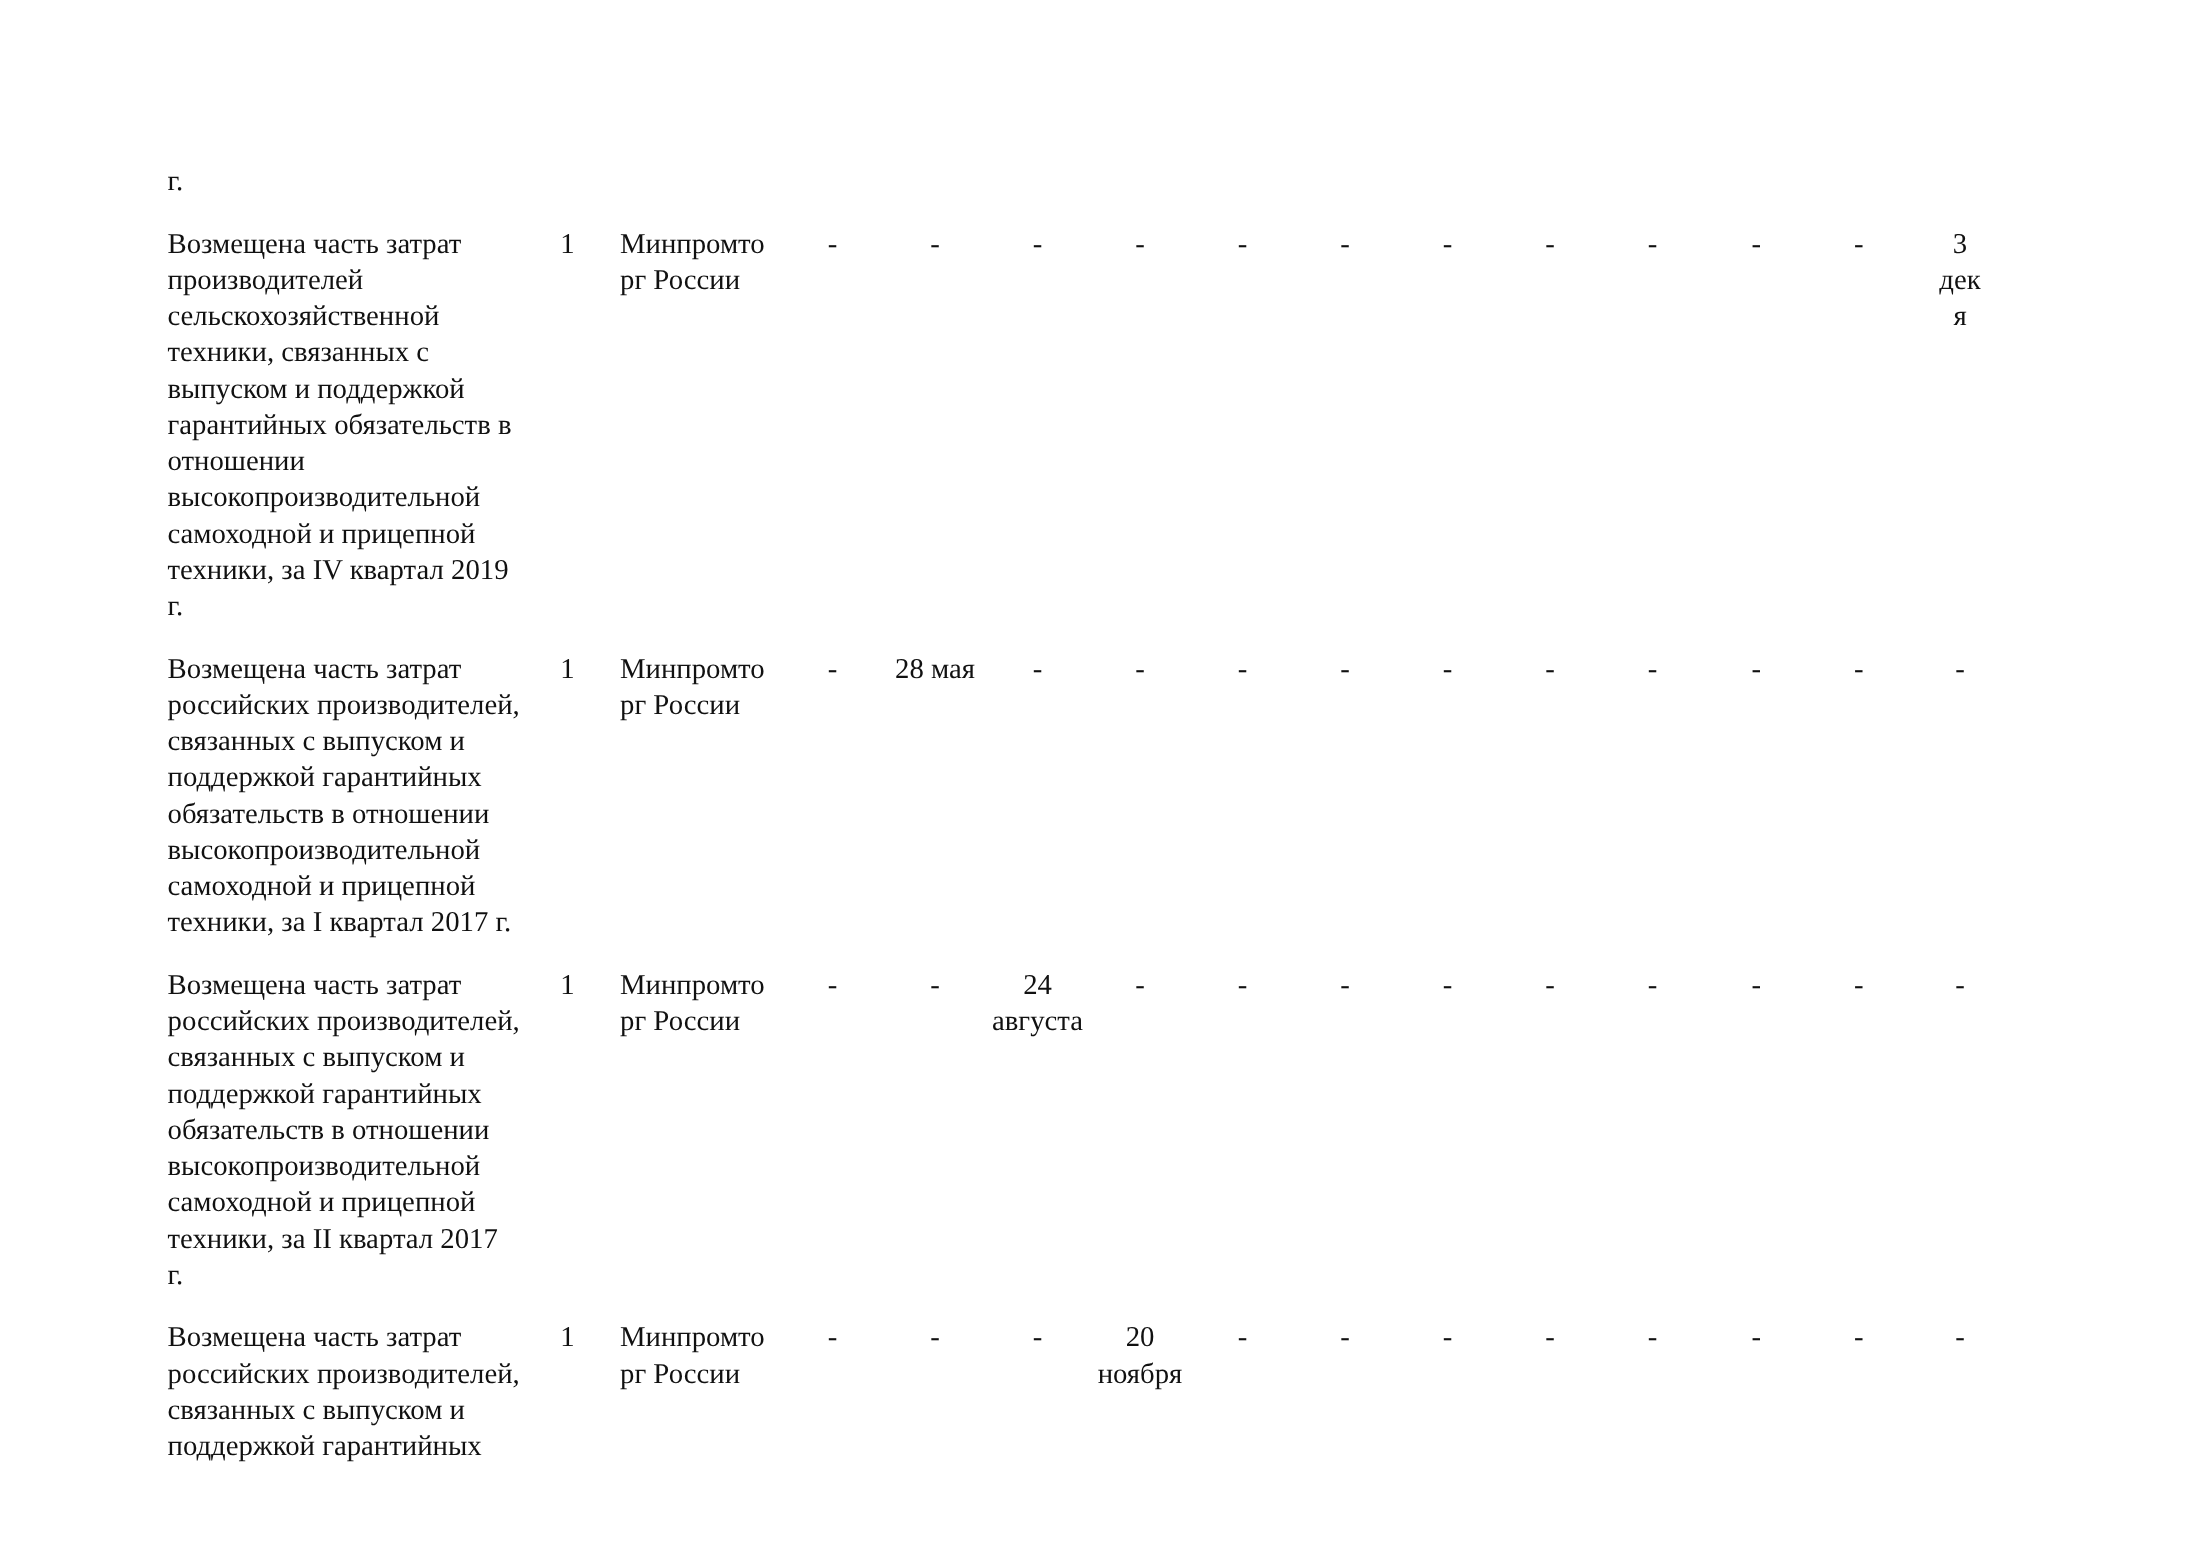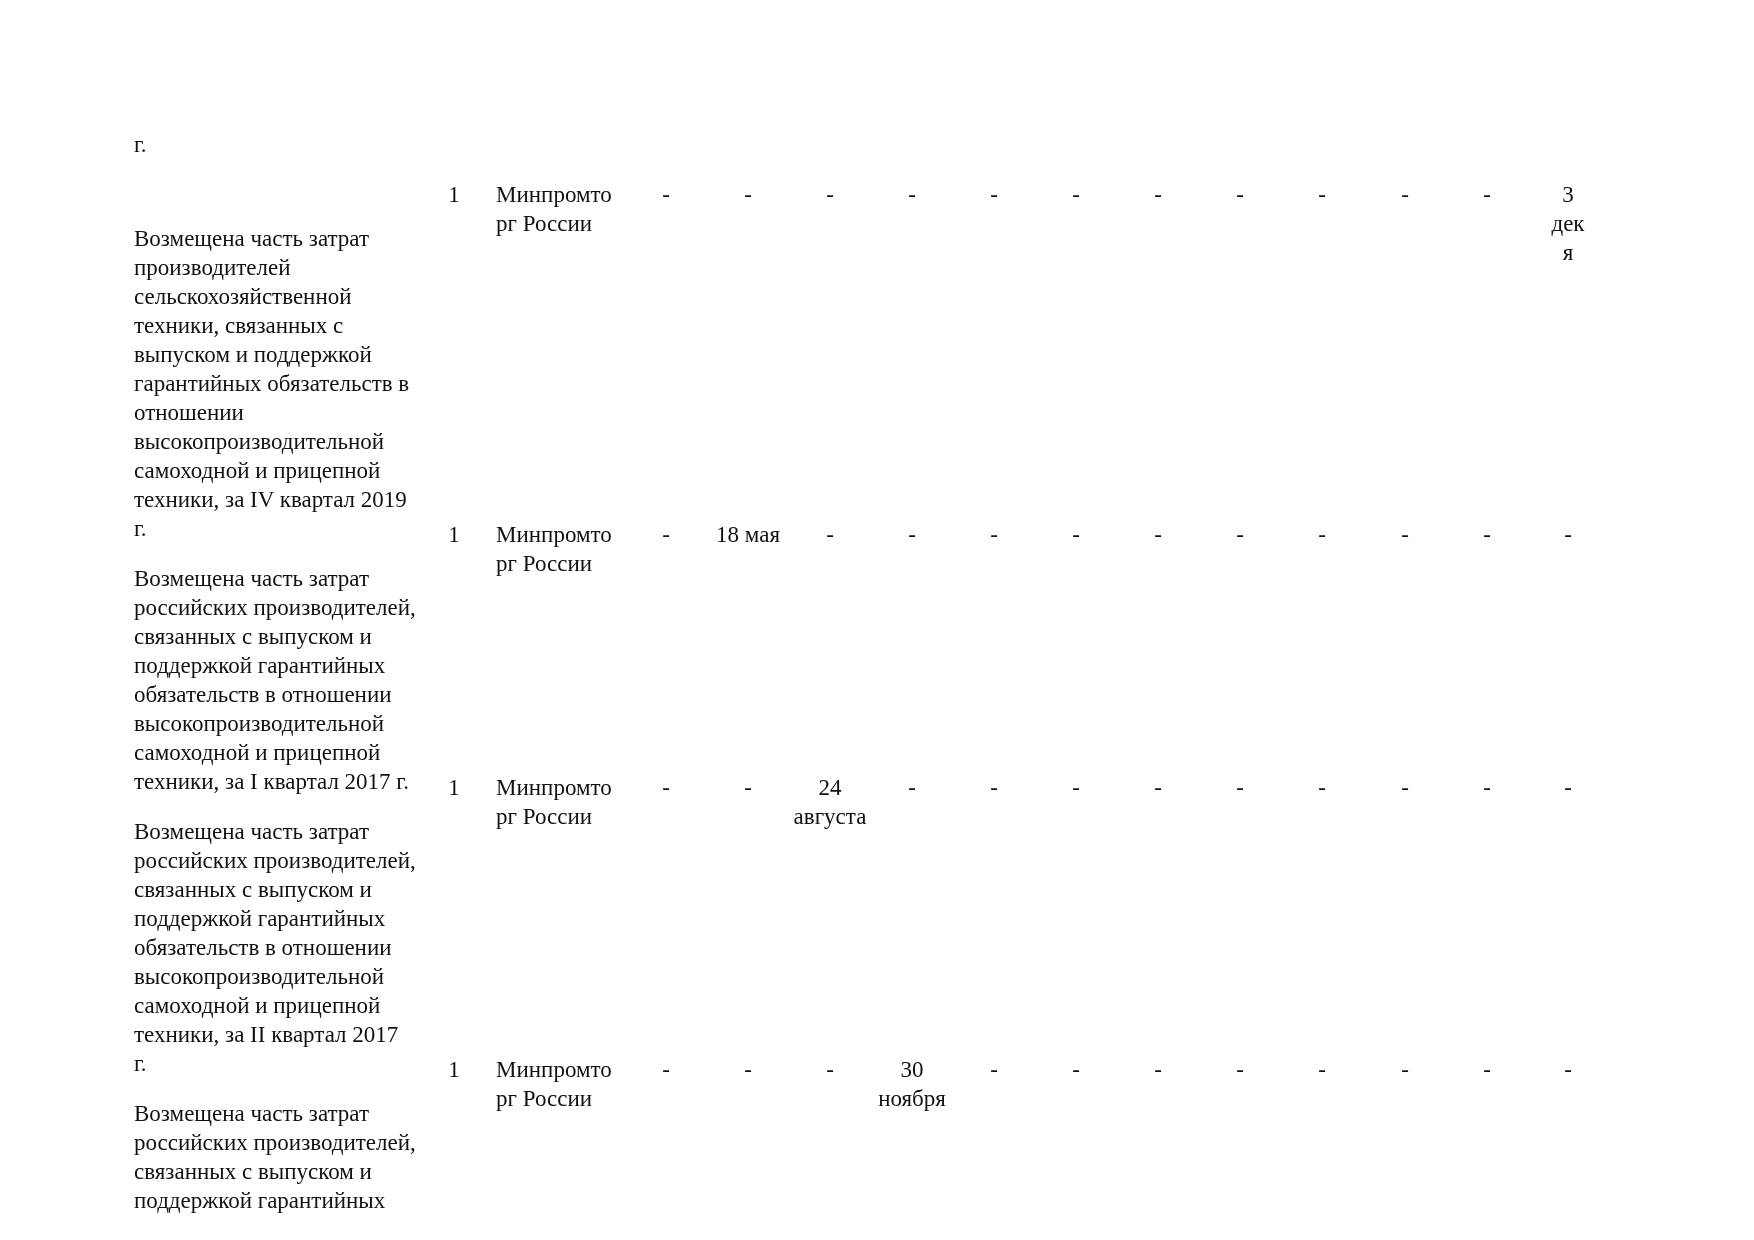--- a/index.html
+++ b/index.html
@@ -34,21 +34,20 @@
     width: 1754px;
   }
   .cell {
     position: absolute;
     top: 0;
   }
   .desc {
     left: 134px;
     width: 290px;
     white-space: pre-line;
-    margin-top: 44px;
   }
   .num {
     left: 446px;
     width: 16px;
     text-align: center;
   }
   .org {
     left: 496px;
     width: 130px;
     white-space: pre-line;
@@ -102,21 +101,21 @@
 связанных с выпуском и
 поддержкой гарантийных
 обязательств в отношении
 высокопроизводительной
 самоходной и прицепной
 техники, за I квартал 2017 г.</div>
         <div class="cell num">1</div>
         <div class="cell org">Минпромто
 рг России</div>
         <div class="cell q" style="left: 666px;">-</div>
-        <div class="cell q" style="left: 748px;">18 мая</div>
+        <div class="cell q" style="left: 748px;">28 мая</div>
         <div class="cell q" style="left: 830px;">-</div>
         <div class="cell q" style="left: 912px;">-</div>
         <div class="cell q" style="left: 994px;">-</div>
         <div class="cell q" style="left: 1076px;">-</div>
         <div class="cell q" style="left: 1158px;">-</div>
         <div class="cell q" style="left: 1240px;">-</div>
         <div class="cell q" style="left: 1322px;">-</div>
         <div class="cell q" style="left: 1405px;">-</div>
         <div class="cell q" style="left: 1487px;">-</div>
         <div class="cell q" style="left: 1568px;">-</div>
@@ -152,21 +151,21 @@
         <div class="cell desc">Возмещена часть затрат
 российских производителей,
 связанных с выпуском и
 поддержкой гарантийных</div>
         <div class="cell num">1</div>
         <div class="cell org">Минпромто
 рг России</div>
         <div class="cell q" style="left: 666px;">-</div>
         <div class="cell q" style="left: 748px;">-</div>
         <div class="cell q" style="left: 830px;">-</div>
-        <div class="cell q" style="left: 912px;">30
+        <div class="cell q" style="left: 912px;">20
 ноября</div>
         <div class="cell q" style="left: 994px;">-</div>
         <div class="cell q" style="left: 1076px;">-</div>
         <div class="cell q" style="left: 1158px;">-</div>
         <div class="cell q" style="left: 1240px;">-</div>
         <div class="cell q" style="left: 1322px;">-</div>
         <div class="cell q" style="left: 1405px;">-</div>
         <div class="cell q" style="left: 1487px;">-</div>
         <div class="cell q" style="left: 1568px;">-</div>
       </div>

